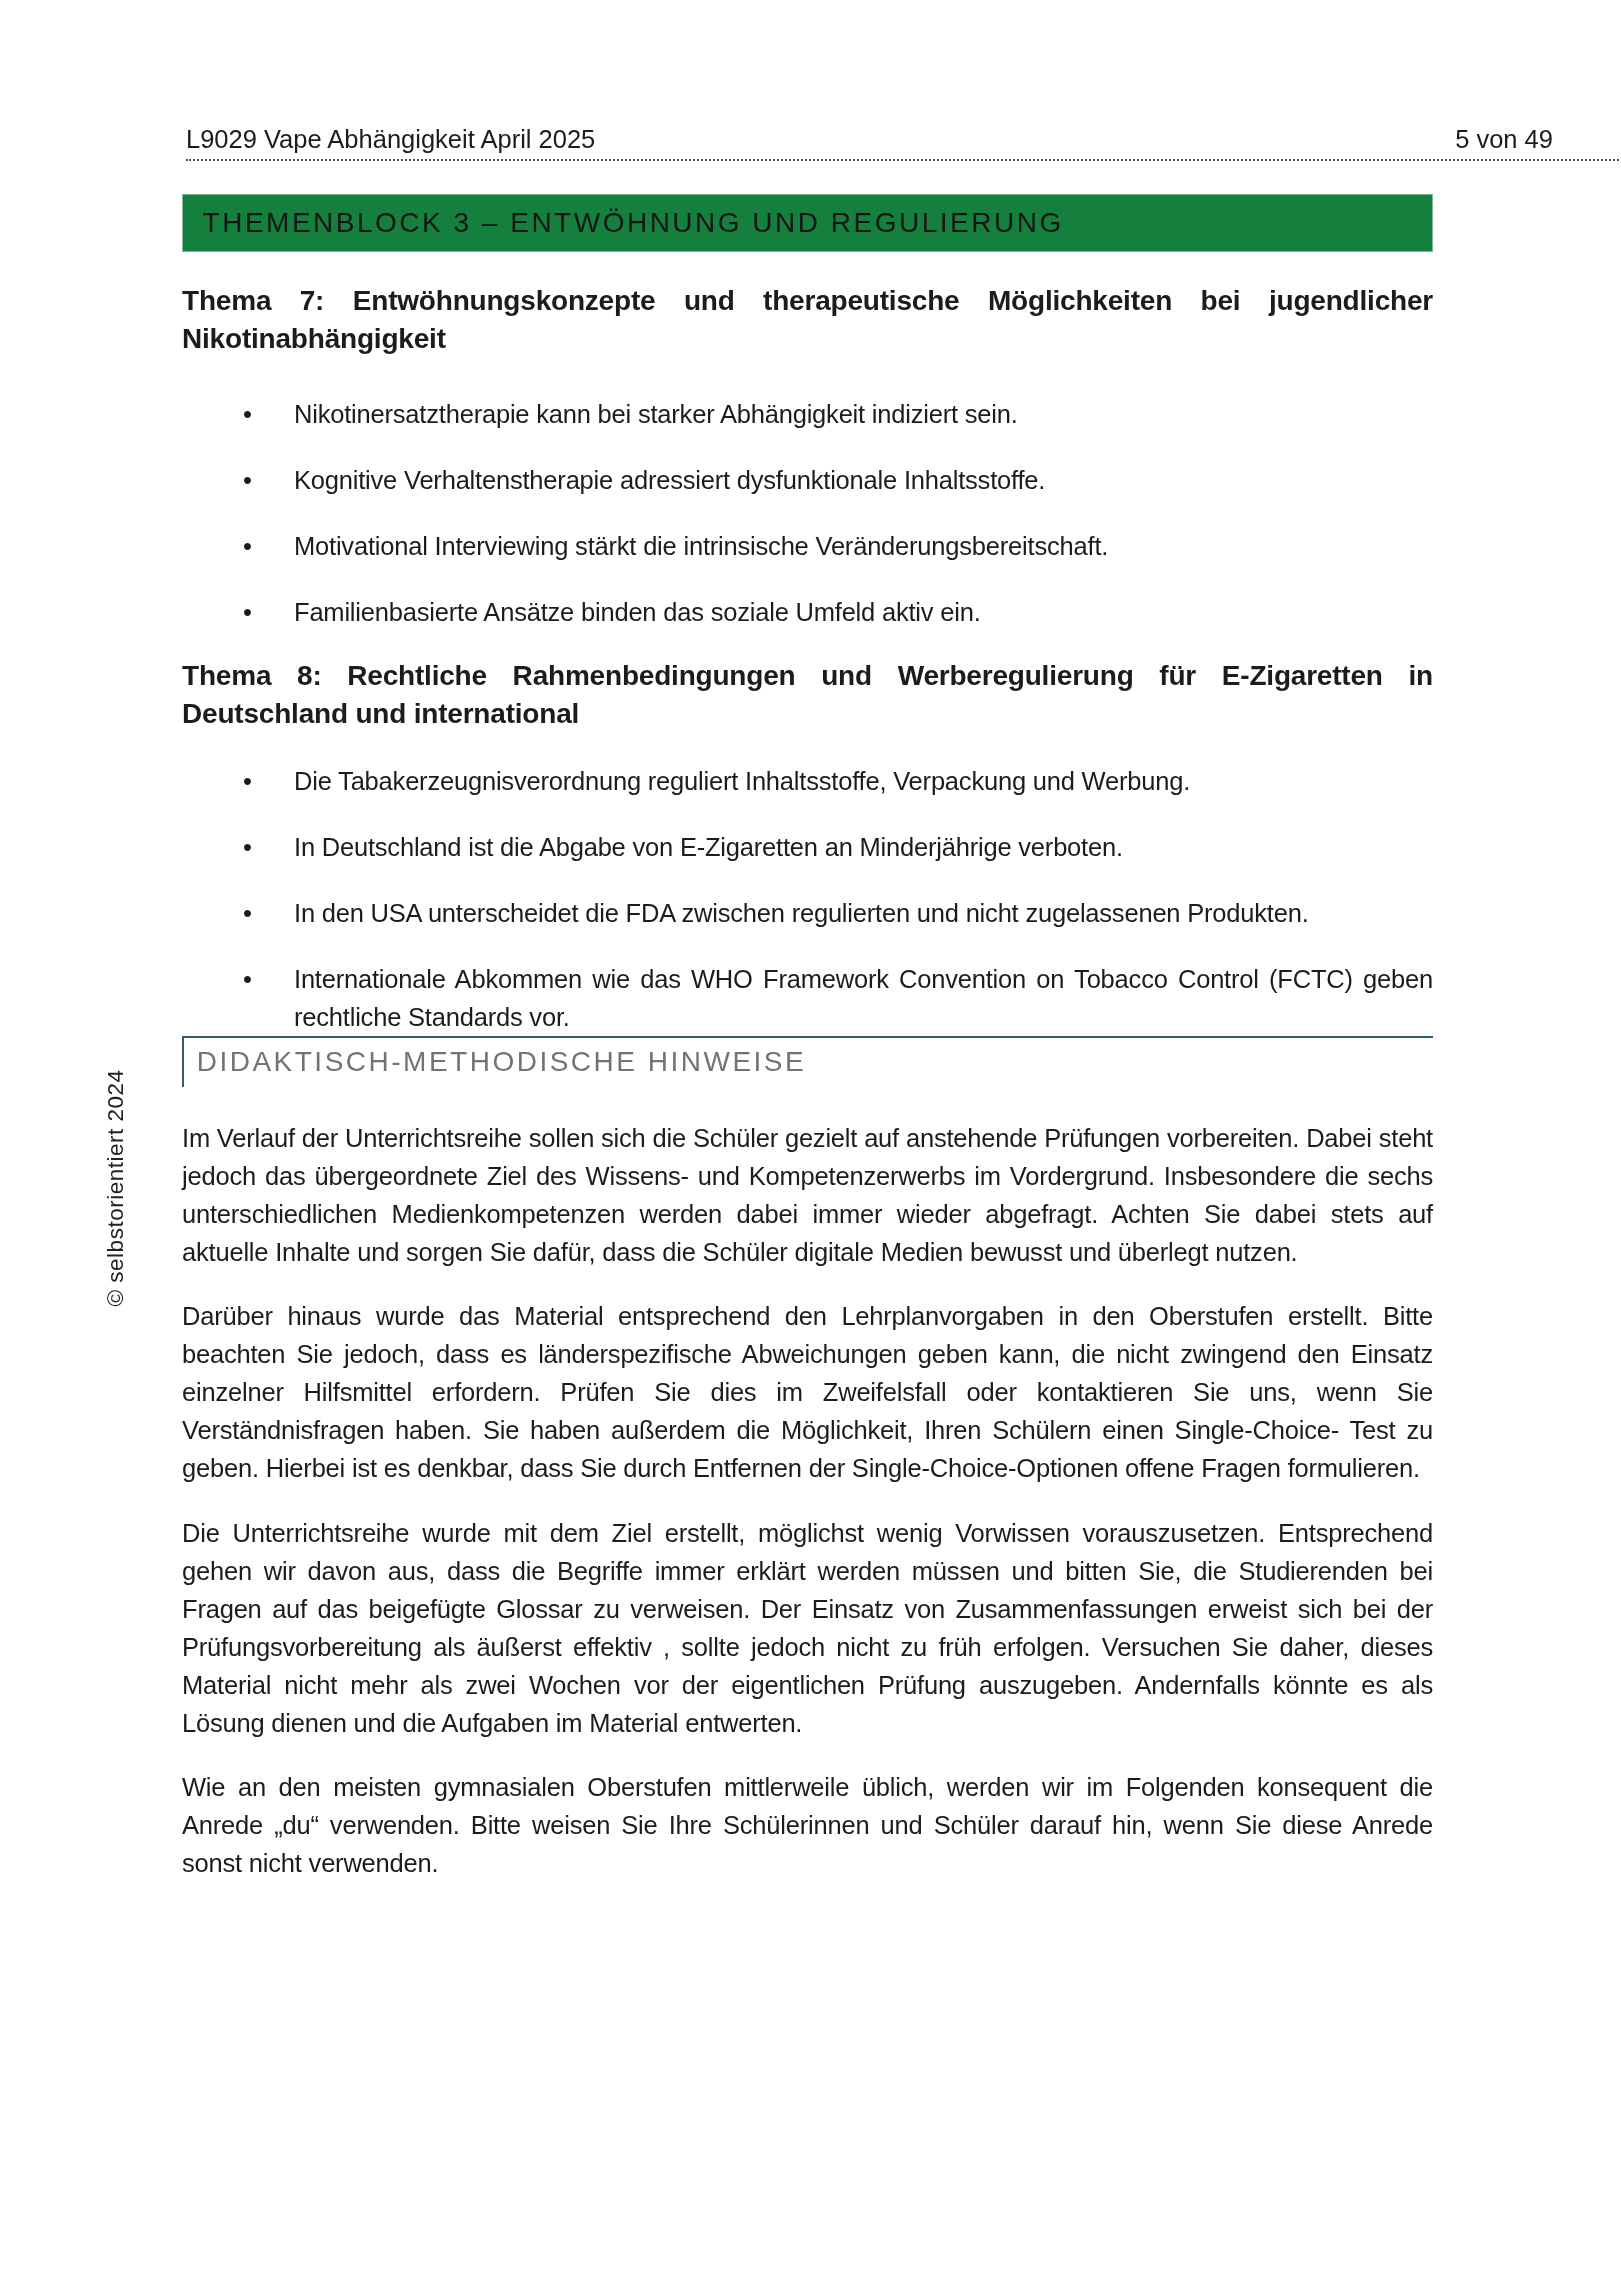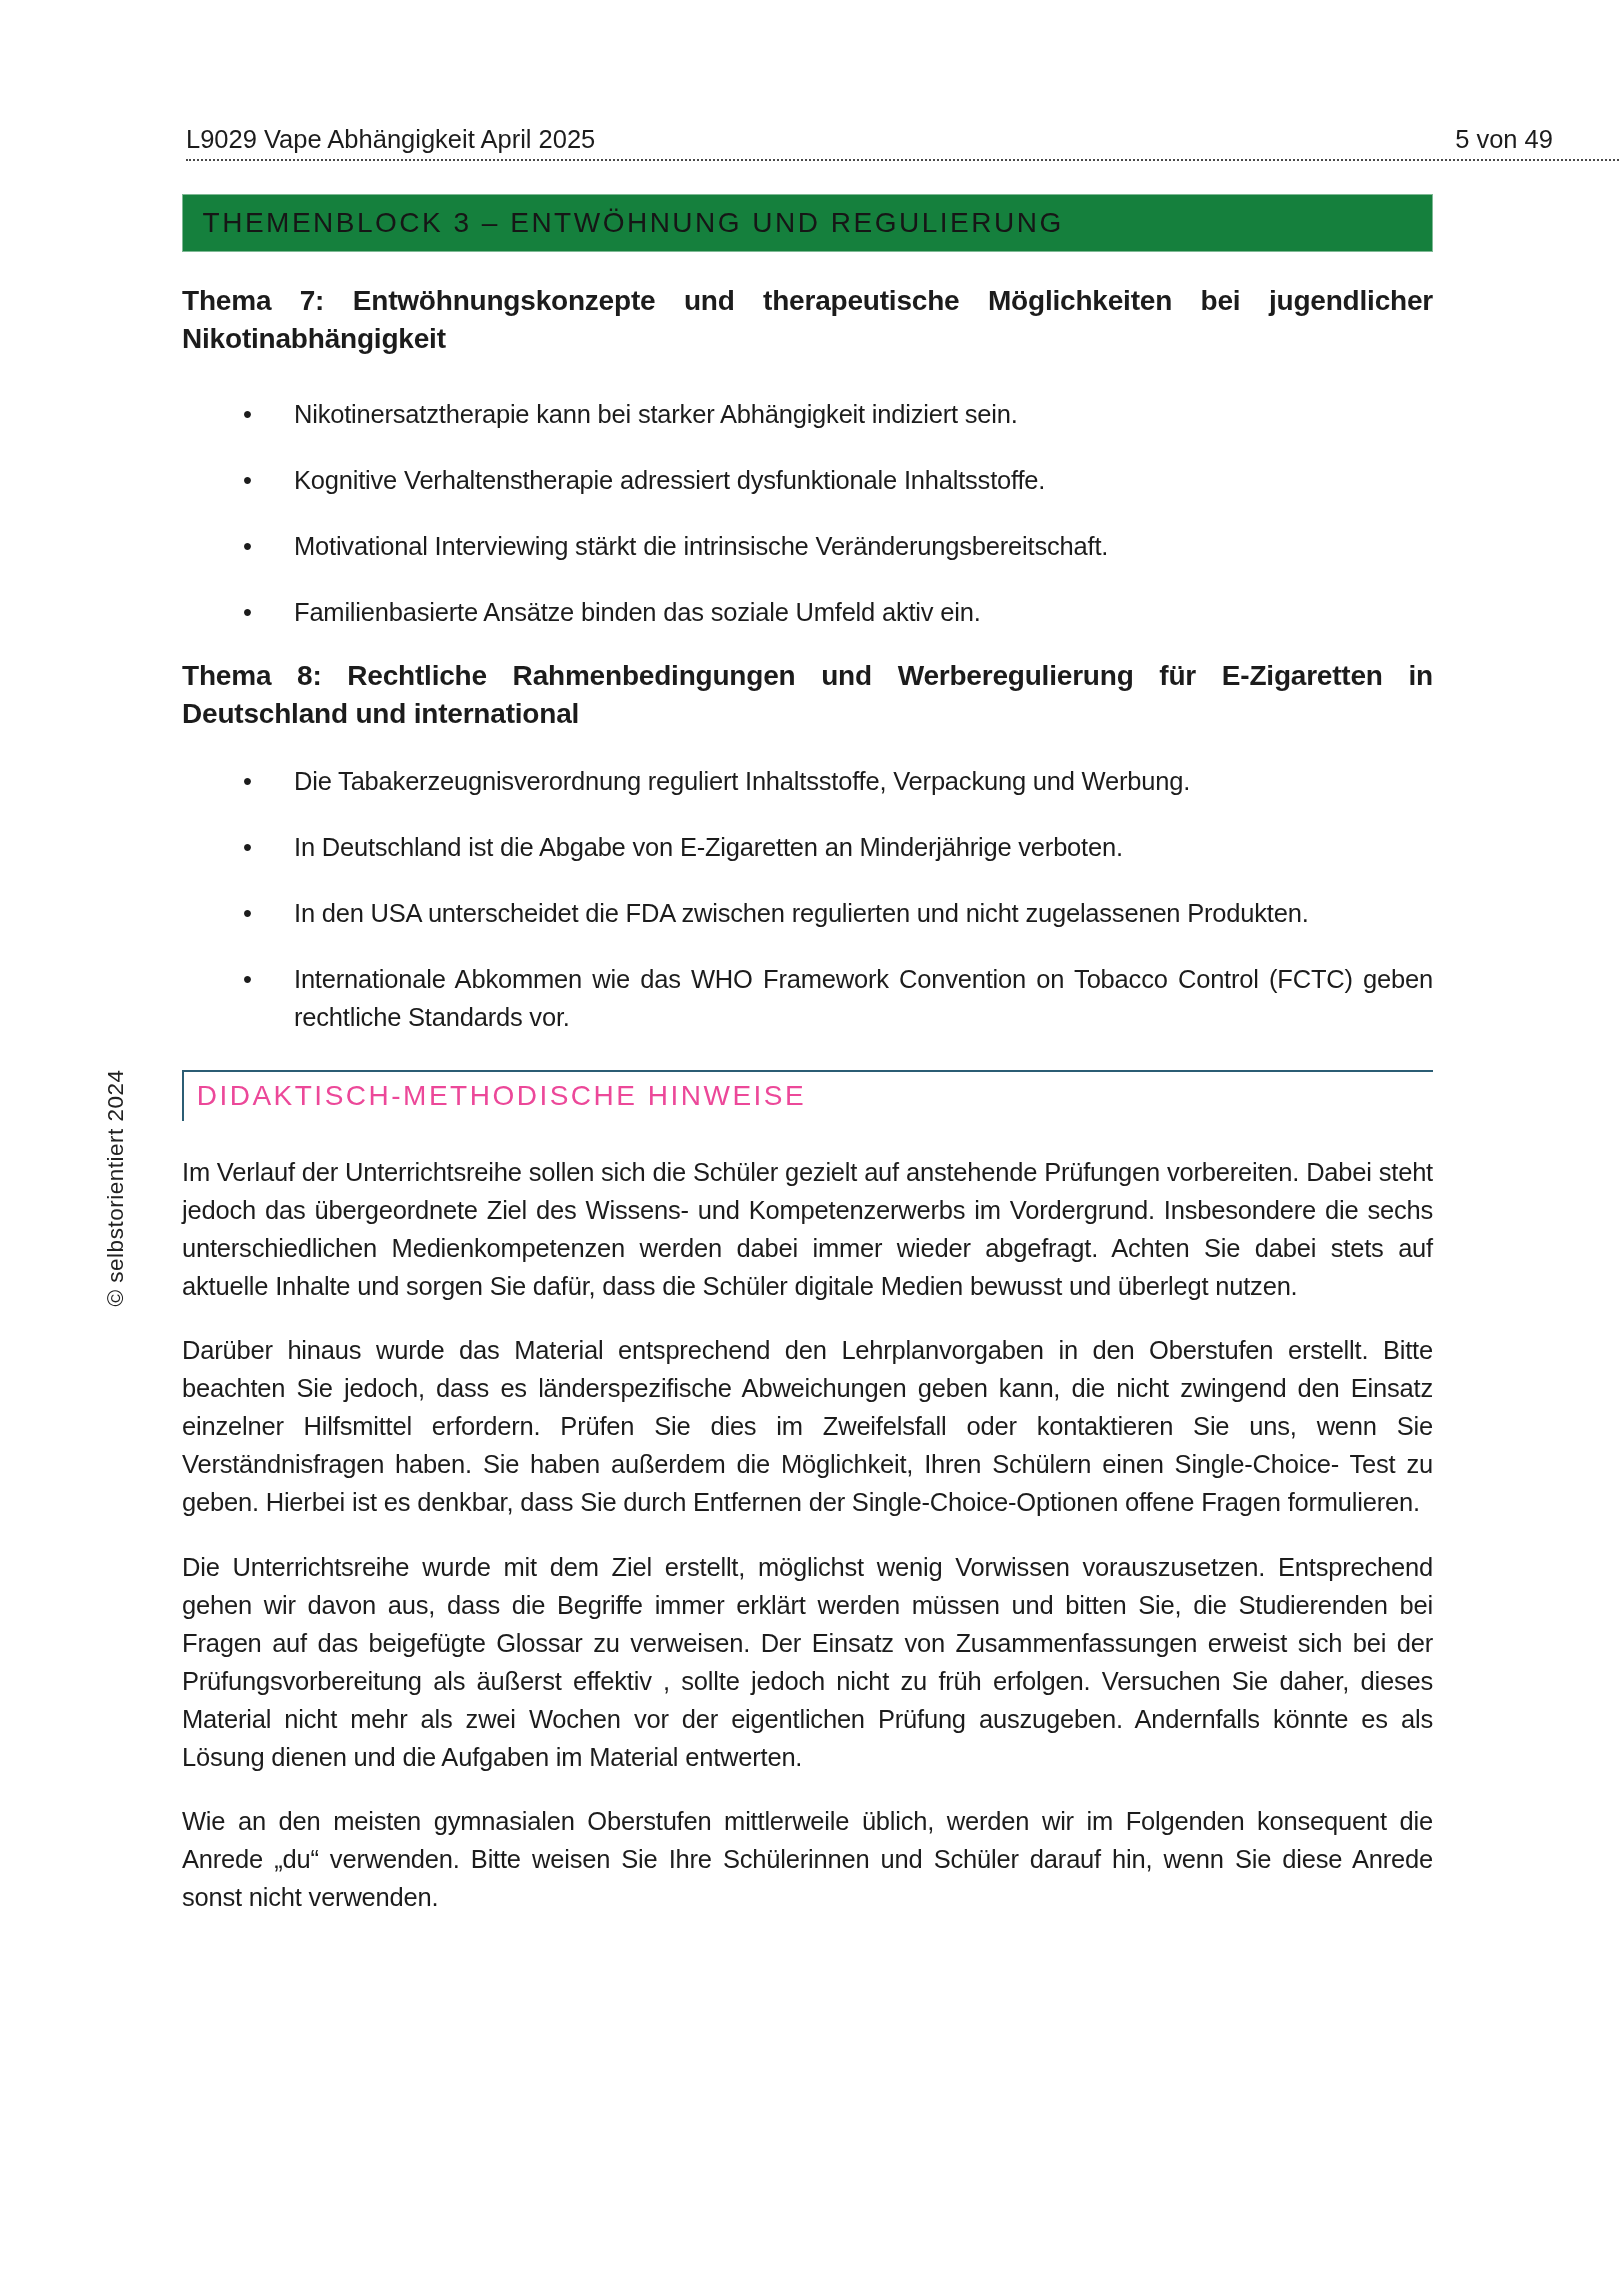--- a/index.html
+++ b/index.html
@@ -90,28 +90,27 @@
     position: absolute;
     left: 61px;
     top: 0;
     font-size: 25.5px;
   }
 
   .topic-heading.second { margin-top: 26.5px; }
   ul.bullets.second { margin-top: 29px; }
 
   .section-heading {
-    margin-top: 34px;
     border-top: 2.9px solid #2b5d74;
     border-left: 2.9px solid #2b5d74;
     padding: 5.9px 0 6.9px 12.7px;
     font-size: 28px;
     line-height: 36px;
     letter-spacing: 2.5px;
-    color: #ec4899;
+    color: #737373;
   }
 
   .body-par {
     margin: 32px 0 0 0;
     font-size: 25.5px;
     line-height: 38px;
     text-align: justify;
     letter-spacing: -0.2px;
   }
   .body-par + .body-par { margin-top: 26.5px; }

